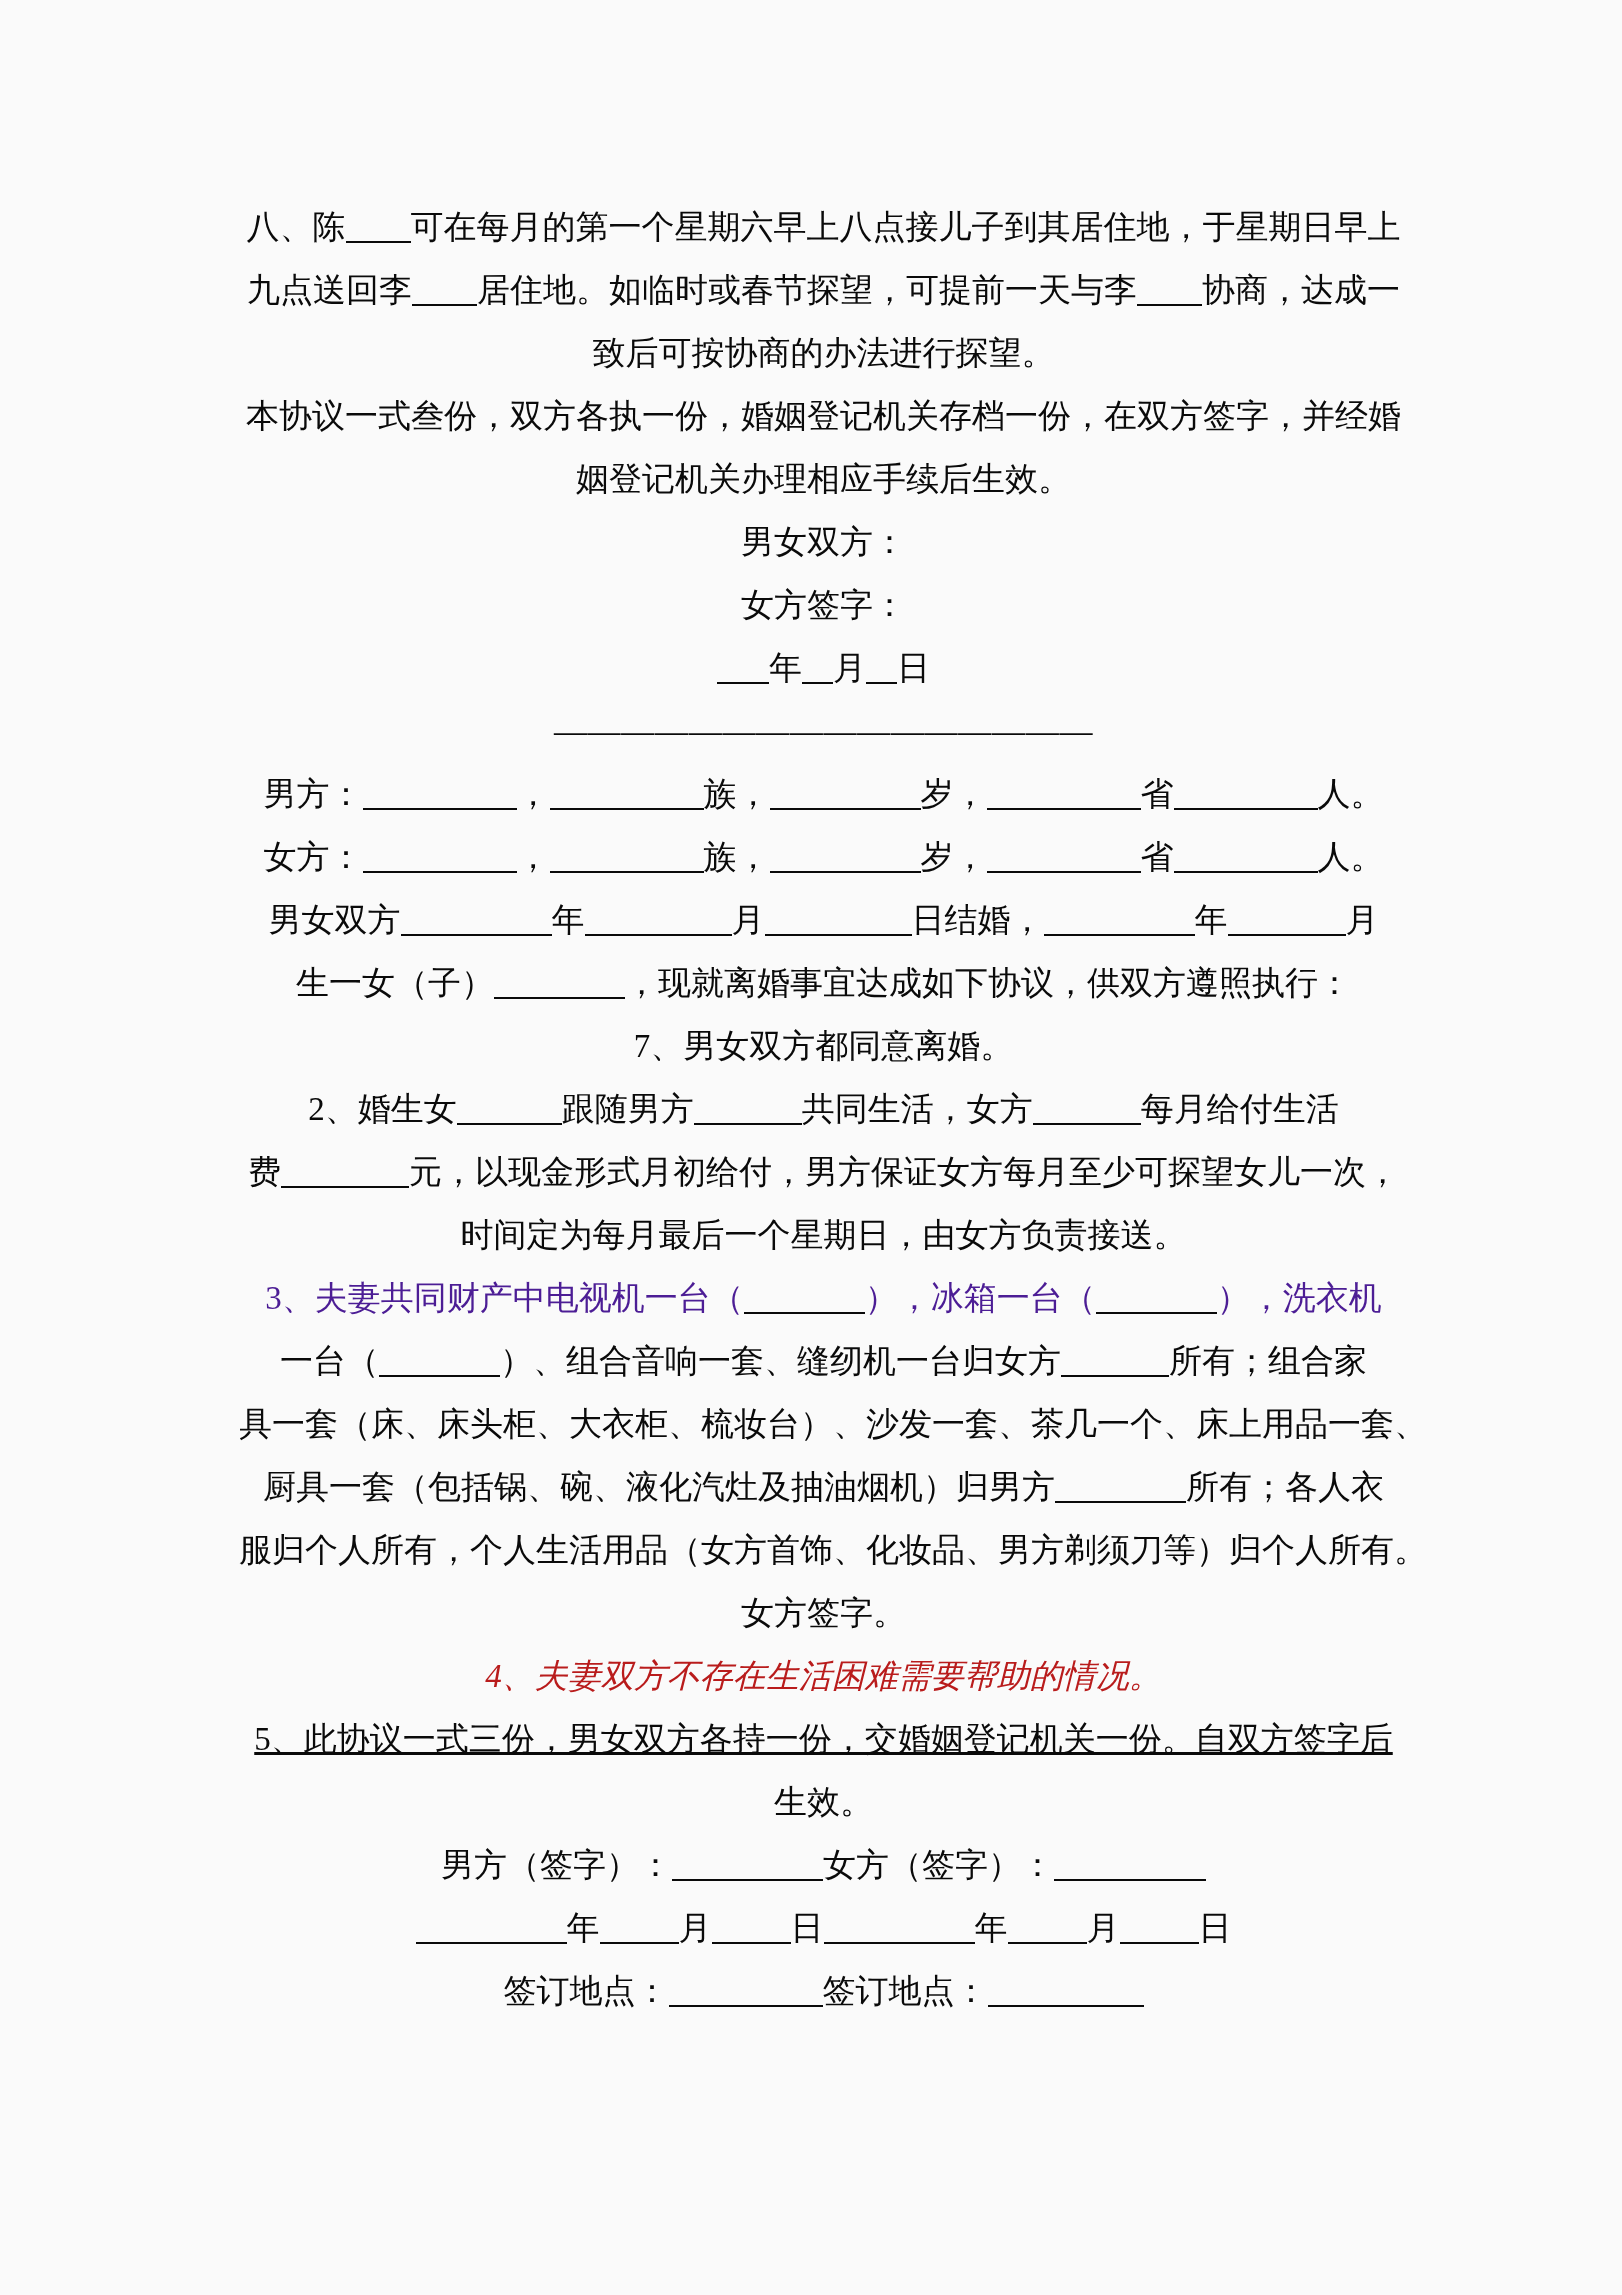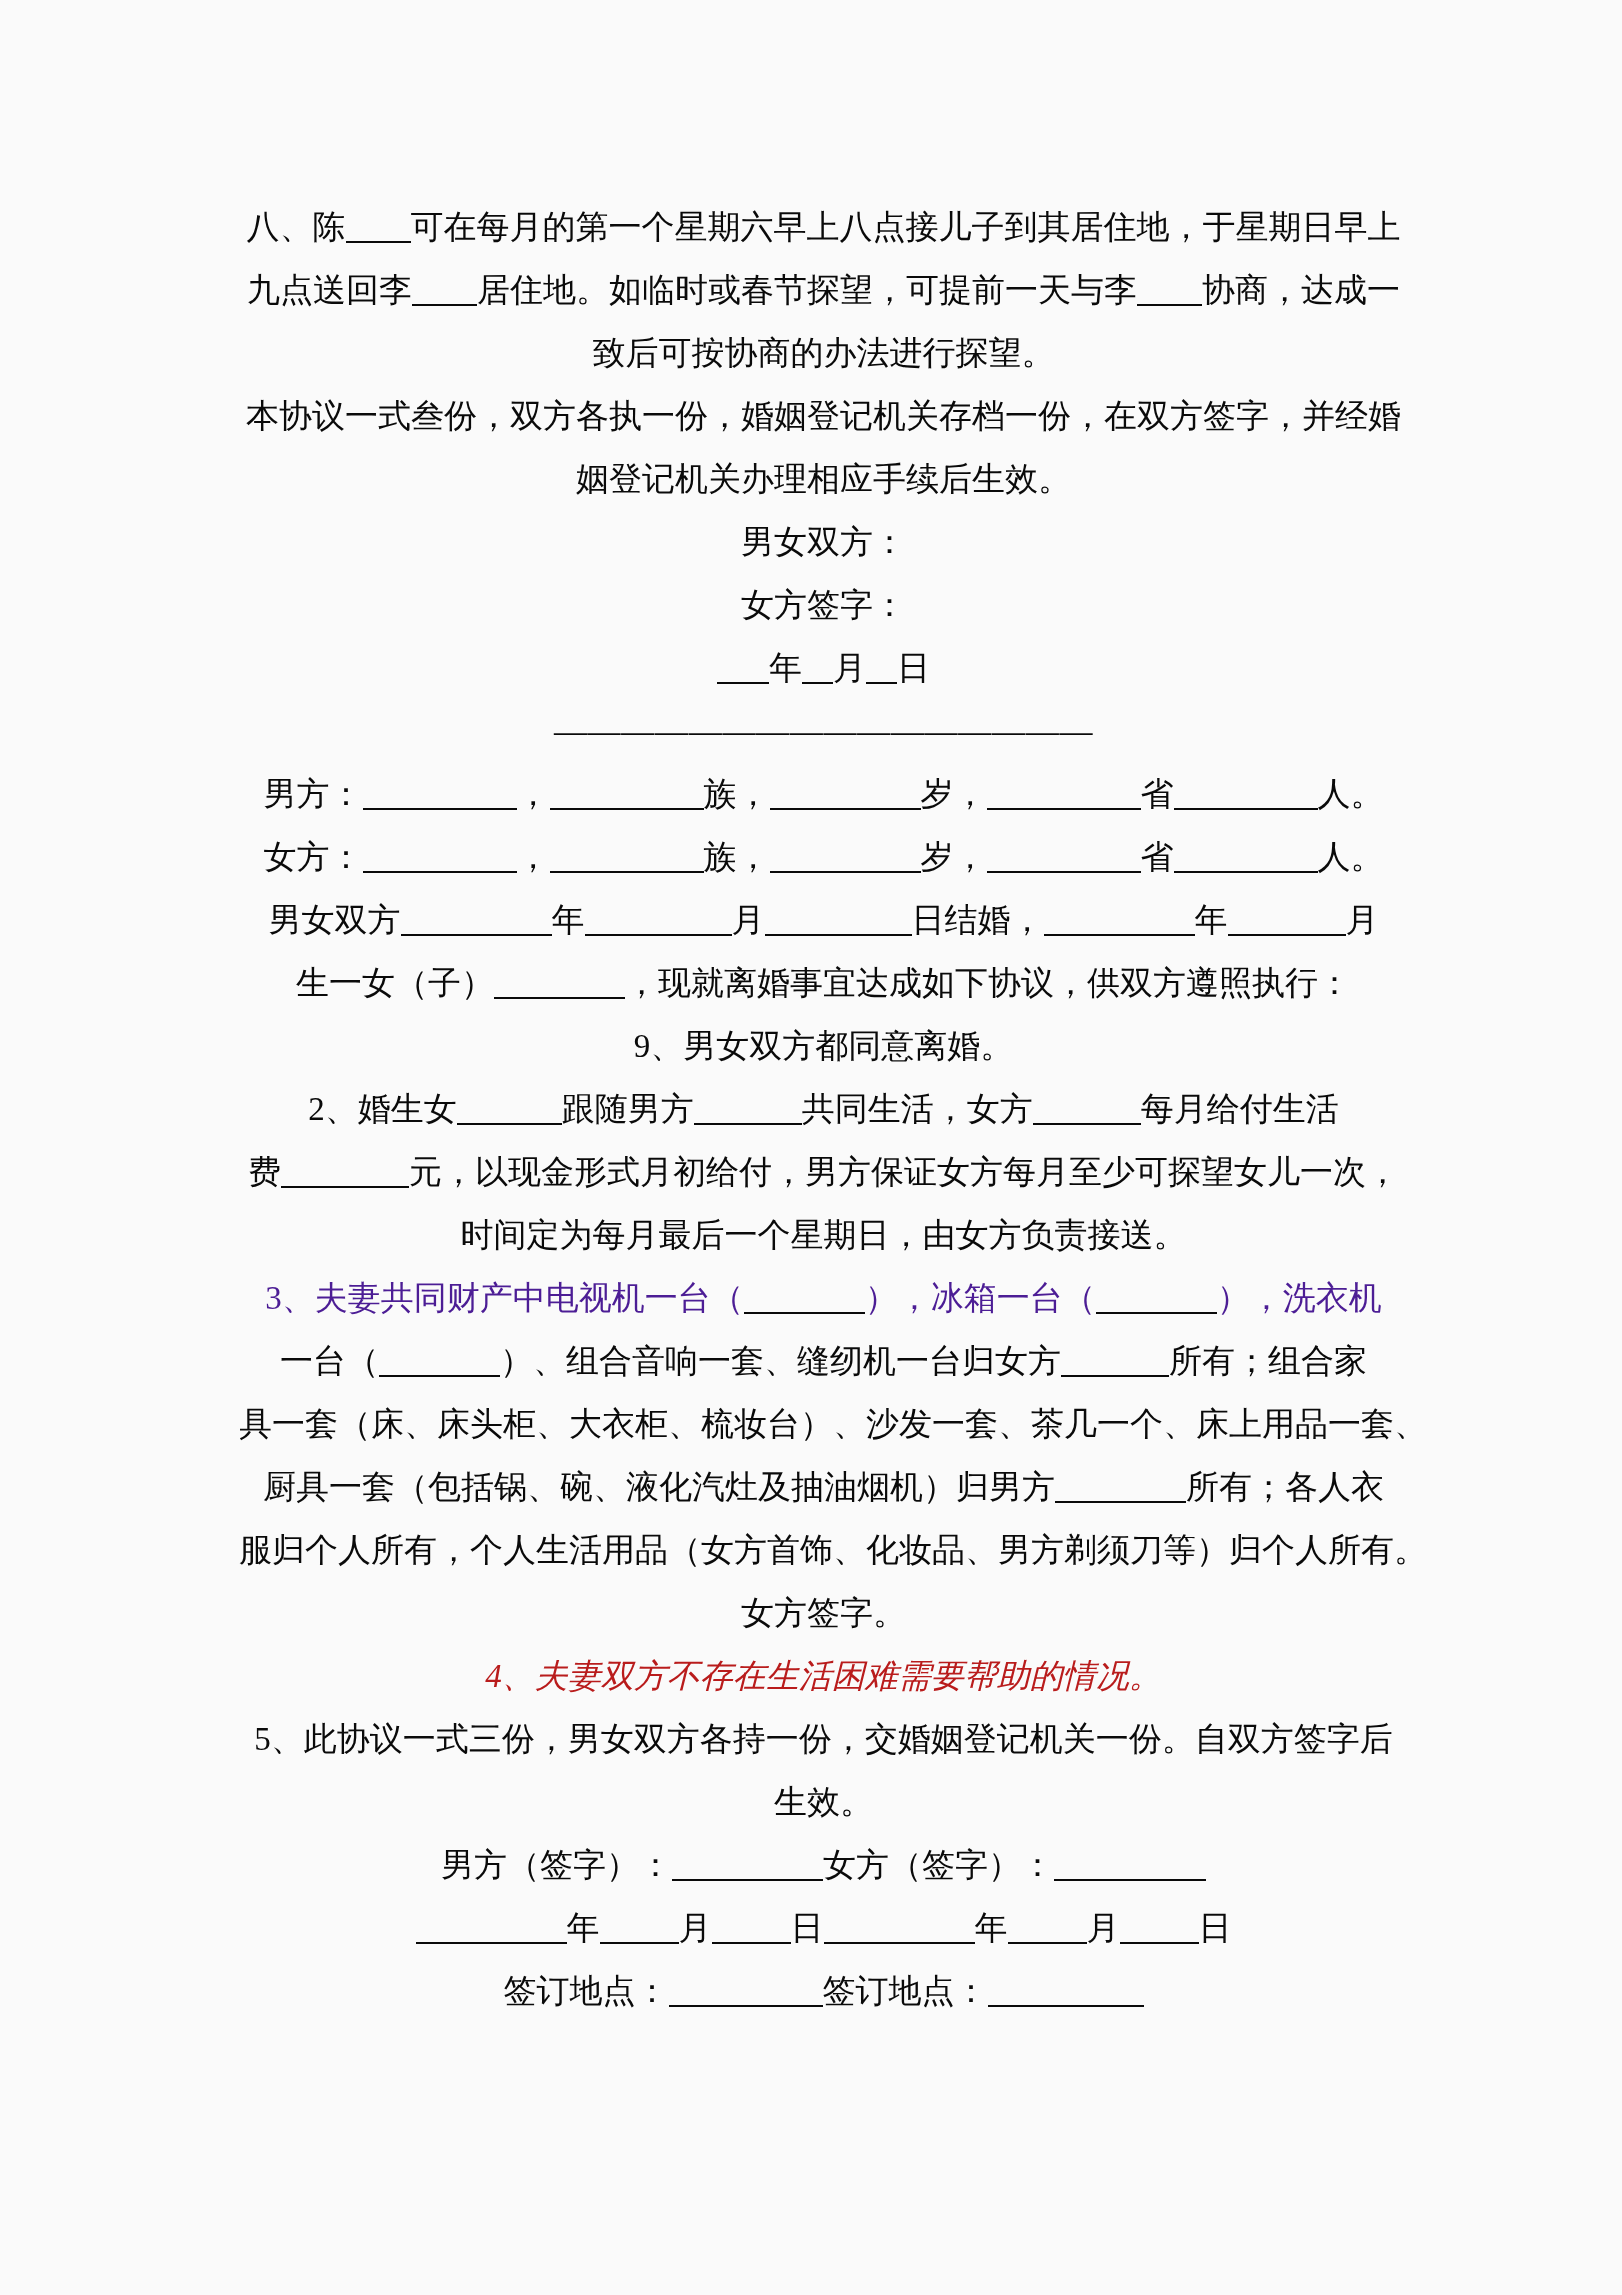--- a/index.html
+++ b/index.html
@@ -51,31 +51,31 @@
       <div class="line" style="color: rgb(10, 10, 10);"><span class="txt">本协议一式叁份，双方各执一份，婚姻登记机关存档一份，在双方签字，并经婚</span></div>
       <div class="line" style="color: rgb(10, 10, 10);"><span class="txt">姻登记机关办理相应手续后生效。</span></div>
       <div class="line" style="color: rgb(10, 10, 10);"><span class="txt">男女双方：</span></div>
       <div class="line" style="color: rgb(10, 10, 10);"><span class="txt">女方签字：</span></div>
       <div class="line" style="color: rgb(10, 10, 10);"><span class="blank" style="width: 52px; border-bottom-color: rgb(10, 10, 10);"></span><span class="txt">年</span><span class="blank" style="width: 31px; border-bottom-color: rgb(10, 10, 10);"></span><span class="txt">月</span><span class="blank" style="width: 31px; border-bottom-color: rgb(10, 10, 10);"></span><span class="txt">日</span></div>
       <div class="line divider" style="color: rgb(10, 10, 10);"><span class="txt">————————————————</span></div>
       <div class="line" style="color: rgb(10, 10, 10);"><span class="txt">男方：</span><span class="blank" style="width: 154px; border-bottom-color: rgb(10, 10, 10);"></span><span class="txt">，</span><span class="blank" style="width: 154px; border-bottom-color: rgb(10, 10, 10);"></span><span class="txt">族，</span><span class="blank" style="width: 151px; border-bottom-color: rgb(10, 10, 10);"></span><span class="txt">岁，</span><span class="blank" style="width: 154px; border-bottom-color: rgb(10, 10, 10);"></span><span class="txt">省</span><span class="blank" style="width: 144px; border-bottom-color: rgb(10, 10, 10);"></span><span class="txt">人。</span></div>
       <div class="line" style="color: rgb(10, 10, 10);"><span class="txt">女方：</span><span class="blank" style="width: 154px; border-bottom-color: rgb(10, 10, 10);"></span><span class="txt">，</span><span class="blank" style="width: 154px; border-bottom-color: rgb(10, 10, 10);"></span><span class="txt">族，</span><span class="blank" style="width: 151px; border-bottom-color: rgb(10, 10, 10);"></span><span class="txt">岁，</span><span class="blank" style="width: 154px; border-bottom-color: rgb(10, 10, 10);"></span><span class="txt">省</span><span class="blank" style="width: 144px; border-bottom-color: rgb(10, 10, 10);"></span><span class="txt">人。</span></div>
       <div class="line" style="color: rgb(10, 10, 10);"><span class="txt">男女双方</span><span class="blank" style="width: 151px; border-bottom-color: rgb(10, 10, 10);"></span><span class="txt">年</span><span class="blank" style="width: 147px; border-bottom-color: rgb(10, 10, 10);"></span><span class="txt">月</span><span class="blank" style="width: 147px; border-bottom-color: rgb(10, 10, 10);"></span><span class="txt">日结婚，</span><span class="blank" style="width: 151px; border-bottom-color: rgb(10, 10, 10);"></span><span class="txt">年</span><span class="blank" style="width: 118px; border-bottom-color: rgb(10, 10, 10);"></span><span class="txt">月</span></div>
       <div class="line" style="color: rgb(10, 10, 10);"><span class="txt">生一女（子）</span><span class="blank" style="width: 131px; border-bottom-color: rgb(10, 10, 10);"></span><span class="txt">，现就离婚事宜达成如下协议，供双方遵照执行：</span></div>
-      <div class="line" style="color: rgb(10, 10, 10);"><span class="txt">9、男女双方都同意离婚。</span></div>
+      <div class="line" style="color: rgb(10, 10, 10);"><span class="txt">7、男女双方都同意离婚。</span></div>
       <div class="line" style="color: rgb(10, 10, 10);"><span class="txt">2、婚生女</span><span class="blank" style="width: 105px; border-bottom-color: rgb(10, 10, 10);"></span><span class="txt">跟随男方</span><span class="blank" style="width: 108px; border-bottom-color: rgb(10, 10, 10);"></span><span class="txt">共同生活，女方</span><span class="blank" style="width: 108px; border-bottom-color: rgb(10, 10, 10);"></span><span class="txt">每月给付生活</span></div>
       <div class="line" style="color: rgb(10, 10, 10);"><span class="txt">费</span><span class="blank" style="width: 128px; border-bottom-color: rgb(10, 10, 10);"></span><span class="txt">元，以现金形式月初给付，男方保证女方每月至少可探望女儿一次，</span></div>
       <div class="line" style="color: rgb(10, 10, 10);"><span class="txt">时间定为每月最后一个星期日，由女方负责接送。</span></div>
       <div class="line" style="color: #4c1d95;"><span class="txt">3、夫妻共同财产中电视机一台（</span><span class="blank" style="width: 121px; border-bottom-color: rgb(10, 10, 10);"></span><span class="txt">），冰箱一台（</span><span class="blank" style="width: 121px; border-bottom-color: rgb(10, 10, 10);"></span><span class="txt">），洗衣机</span></div>
       <div class="line" style="color: rgb(10, 10, 10);"><span class="txt">一台（</span><span class="blank" style="width: 121px; border-bottom-color: rgb(10, 10, 10);"></span><span class="txt">）、组合音响一套、缝纫机一台归女方</span><span class="blank" style="width: 108px; border-bottom-color: rgb(10, 10, 10);"></span><span class="txt">所有；组合家</span></div>
       <div class="line" style="color: rgb(10, 10, 10);"><span class="txt">具一套（床、床头柜、大衣柜、梳妆台）、沙发一套、茶几一个、床上用品一套、</span></div>
       <div class="line" style="color: rgb(10, 10, 10);"><span class="txt">厨具一套（包括锅、碗、液化汽灶及抽油烟机）归男方</span><span class="blank" style="width: 131px; border-bottom-color: rgb(10, 10, 10);"></span><span class="txt">所有；各人衣</span></div>
       <div class="line" style="color: rgb(10, 10, 10);"><span class="txt">服归个人所有，个人生活用品（女方首饰、化妆品、男方剃须刀等）归个人所有。</span></div>
       <div class="line" style="color: rgb(10, 10, 10);"><span class="txt">女方签字。</span></div>
       <div class="line" style="color: #b91c1c; font-style: italic;"><span class="txt">4、夫妻双方不存在生活困难需要帮助的情况。</span></div>
-      <div class="line" style="color: rgb(10, 10, 10);"><span class="txt">5、此协议一式三份，男女双方各持一份，交婚姻登记机关一份。自双方签字后</span></div>
+      <div class="line" style="color: rgb(10, 10, 10); text-decoration: underline;"><span class="txt">5、此协议一式三份，男女双方各持一份，交婚姻登记机关一份。自双方签字后</span></div>
       <div class="line" style="color: rgb(10, 10, 10);"><span class="txt">生效。</span></div>
       <div class="line" style="color: rgb(10, 10, 10);"><span class="txt">男方（签字）：</span><span class="blank" style="width: 151px; border-bottom-color: rgb(10, 10, 10);"></span><span class="txt">女方（签字）：</span><span class="blank" style="width: 152px; border-bottom-color: rgb(10, 10, 10);"></span></div>
       <div class="line" style="color: rgb(10, 10, 10);"><span class="blank" style="width: 151px; border-bottom-color: rgb(10, 10, 10);"></span><span class="txt">年</span><span class="blank" style="width: 79px; border-bottom-color: rgb(10, 10, 10);"></span><span class="txt">月</span><span class="blank" style="width: 79px; border-bottom-color: rgb(10, 10, 10);"></span><span class="txt">日</span><span class="blank" style="width: 151px; border-bottom-color: rgb(10, 10, 10);"></span><span class="txt">年</span><span class="blank" style="width: 79px; border-bottom-color: rgb(10, 10, 10);"></span><span class="txt">月</span><span class="blank" style="width: 79px; border-bottom-color: rgb(10, 10, 10);"></span><span class="txt">日</span></div>
       <div class="line" style="color: rgb(10, 10, 10);"><span class="txt">签订地点：</span><span class="blank" style="width: 154px; border-bottom-color: rgb(10, 10, 10);"></span><span class="txt">签订地点：</span><span class="blank" style="width: 156px; border-bottom-color: rgb(10, 10, 10);"></span></div>
     </div>
 </div>
 
 
 </body></html>

